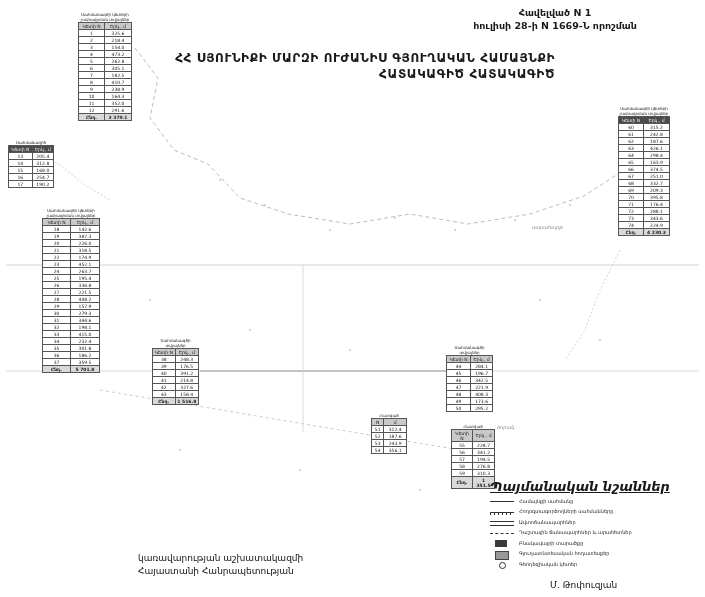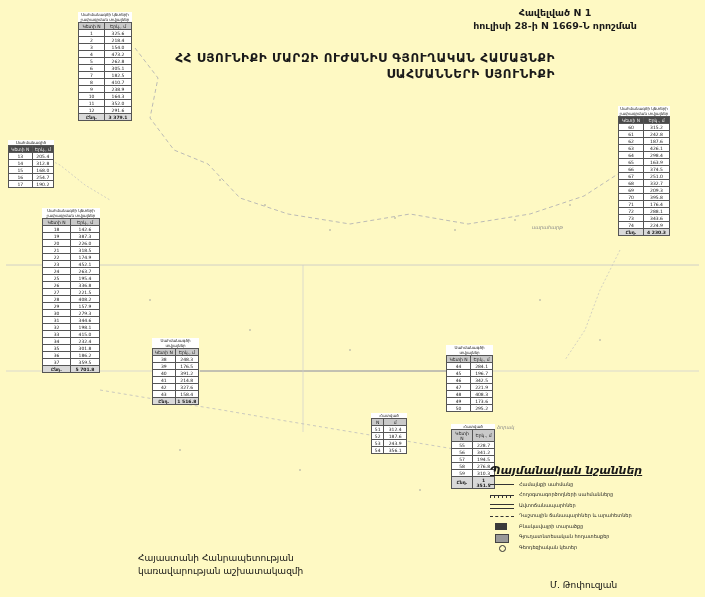--- a/index.html
+++ b/index.html
@@ -1,36 +1,36 @@
 <!DOCTYPE html>
 <html><head>
 <meta charset="utf-8">
 <style>
   html,body{margin:0;padding:0;background:#e8e8e8;}
   .page{
-    position:relative;width:705px;height:597px;background:#fef9c3;
+    position:relative;width:705px;height:597px;background:#ffffff;
     font-family:"DejaVu Sans",sans-serif;color:#1a1a1a;overflow:hidden;
     margin:0 auto;box-shadow:0 0 4px rgba(0,0,0,.3);
   }
   .hdr{position:absolute;top:7px;left:415px;width:280px;text-align:center;
        font-weight:bold;font-size:9.5px;line-height:12.5px;}
   .doc-title{position:absolute;top:50px;left:125px;width:430px;text-align:right;
        font-weight:bold;font-size:12px;letter-spacing:.6px;line-height:16px;}
   svg.map{position:absolute;left:0;top:0;pointer-events:none;}
   .ctable{position:absolute;font-size:4.5px;line-height:5.5px;background:#fff;}
   .ctable .cap{text-align:center;font-size:4px;line-height:5px;color:#222;}
   .ctable table{border-collapse:collapse;width:100%;}
   .ctable th,.ctable td{border:.5px solid #555;padding:.5px 1px;text-align:center;
        font-size:4.5px;line-height:5px;font-weight:normal;}
   .ctable th{background:#c9c9c9;}
   .ctable.dark th{background:#4a4a4a;color:#eee;}
   .ctable tr.tot td{background:#d9d9d9;font-weight:bold;}
   .legend{position:absolute;left:490px;top:464px;width:208px;}
-  .legend .ltitle{font-size:11px;font-weight:bold;font-style:italic;
-       text-decoration:underline;margin-bottom:4px;}
+  .legend .ltitle{font-size:13px;font-weight:bold;font-style:italic;
+       text-decoration:underline;margin-bottom:4px;margin-top:15px;}
   .litem{display:flex;align-items:center;gap:5px;margin-bottom:3.5px;}
   .litem .lab{font-size:5px;line-height:5.5px;color:#222;}
   .sym{width:24px;height:7px;flex:0 0 24px;position:relative;}
   .sym-solid-line::before{content:"";position:absolute;left:0;right:0;top:3px;border-top:1px solid #333;}
   .sym-tick-line::before{content:"";position:absolute;left:0;right:0;top:3px;border-top:1px solid #333;}
   .sym-tick-line::after{content:"";position:absolute;left:0;right:0;top:3px;height:3px;
        background:repeating-linear-gradient(90deg,#333 0 1px,transparent 1px 4px);}
   .sym-double-line::before{content:"";position:absolute;left:0;right:0;top:2px;height:3px;
        border-top:1px solid #333;border-bottom:1px solid #333;}
   .sym-dashed-line::before{content:"";position:absolute;left:0;right:0;top:3px;border-top:1px dashed #333;}
@@ -75,21 +75,21 @@
     </g>
   </svg>
 
   <div class="hdr">
     <div>Հավելված N 1</div>
     <div>հուլիսի 28-ի N 1669-Ն որոշման</div>
   </div>
 
   <div class="doc-title">
     <div>ՀՀ ՍՅՈՒՆԻՔԻ ՄԱՐԶԻ ՈՒԺԱՆԻՍ ԳՅՈՒՂԱԿԱՆ ՀԱՄԱՅՆՔԻ</div>
-    <div>ՍԱՀՄԱՆՆԵՐԻ ՍՅՈՒՆԻՔԻ</div>
+    <div>ՀԱՏԱԿԱԳԻԾ ՀԱՏԱԿԱԳԻԾ</div>
   </div>
 
   <div id="tables-root">
       <div class="ctable" style="left: 78px; top: 12px; width: 54px;">
         <div class="cap">Սահմանագծի կետերի</div>
         <div class="cap">չափագրման տվյալներ</div>
         <table>
           <tbody>
             <tr>
               <th>Կետի N</th>
@@ -530,18 +530,18 @@
           <span class="lab">Գյուղատնտեսական հողատեսքեր</span>
         </div>
         <div class="litem">
           <span class="sym sym-circle"></span>
           <span class="lab">Գեոդեզիական կետեր</span>
         </div>
       </div>
   </div>
 
   <div class="sig">
+    <div>կառավարության աշխատակազմի</div>
     <div>Հայաստանի Հանրապետության</div>
-    <div>կառավարության աշխատակազմի</div>
   </div>
   <div class="name">Մ. Թոփուզյան</div>
 
 </div>
 
 </body></html>

